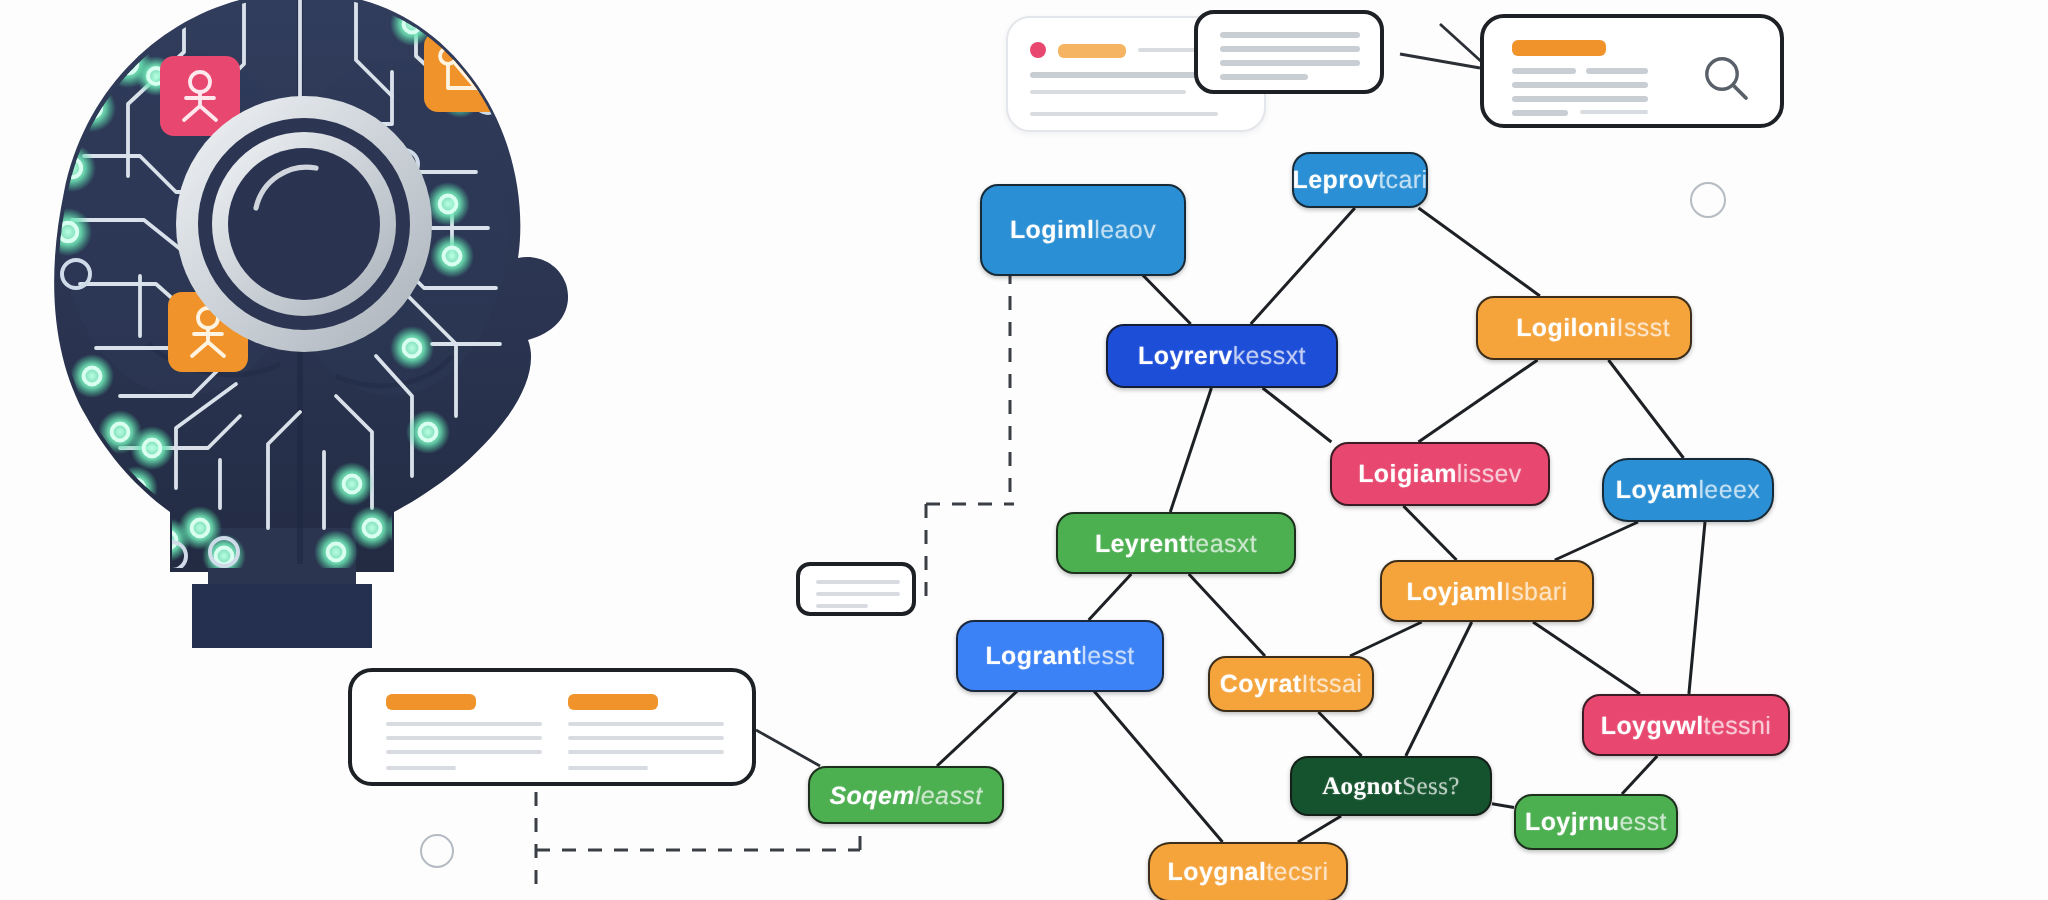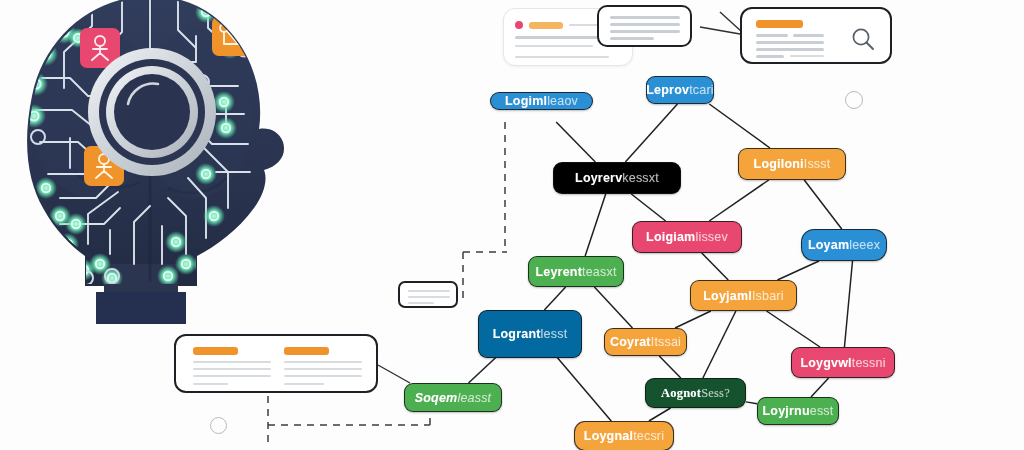--- a/index.html
+++ b/index.html
@@ -389,53 +389,53 @@
     <div class="tline thin" style="position:absolute; left:108px; top:25px; width:78px;"></div>
     <div class="tline thin" style="position:absolute; left:108px; top:32px; width:78px;"></div>
     <div class="tline thin" style="position:absolute; left:108px; top:39px; width:78px;"></div>
     <div class="tline thin" style="position:absolute; left:108px; top:47px; width:40px;"></div>
   </div>
 
   <div class="ring-o" style="left:845px; top:91px; width:18px; height:18px;"></div>
   <div class="ring-o" style="left:210px; top:417px; width:17px; height:17px;"></div>
 
   <div id="node-host">
-      <div class="gnode" style="left: 490px; top: 92px; width: 103px; height: 18px; background: rgb(42, 143, 212);">
+      <div class="gnode" style="left: 490px; top: 92px; width: 103px; height: 46px; background: rgb(42, 143, 212);">
         <span class="lbl-a">Logiml</span>
         <span class="lbl-b">leaov</span>
       </div>
       <div class="gnode" style="left: 646px; top: 76px; width: 68px; height: 28px; background: rgb(42, 143, 212);">
         <span class="lbl-a">Leprov</span>
         <span class="lbl-b">tcari</span>
       </div>
-      <div class="gnode" style="left: 553px; top: 162px; width: 128px; height: 32px; background: #000000;">
+      <div class="gnode" style="left: 553px; top: 162px; width: 116px; height: 32px; background: #1d4ed8;">
         <span class="lbl-a">Loyrerv</span>
         <span class="lbl-b">kessxt</span>
       </div>
-      <div class="gnode" style="left: 738px; top: 148px; width: 108px; height: 32px; background: rgb(245, 164, 60);">
+      <div class="gnode" style="left: 738px; top: 148px; width: 108px; height: 32px; background: rgb(245, 164, 60); justify-content: flex-end;">
         <span class="lbl-a">Logiloni</span>
         <span class="lbl-b">Issst</span>
       </div>
-      <div class="gnode" style="left: 632px; top: 221px; width: 110px; height: 32px; background: rgb(232, 71, 111);">
+      <div class="gnode" style="left: 665px; top: 221px; width: 110px; height: 32px; background: rgb(232, 71, 111);">
         <span class="lbl-a">Loigiam</span>
         <span class="lbl-b">lissev</span>
       </div>
       <div class="gnode" style="left: 801px; top: 229px; width: 86px; height: 32px; background: rgb(42, 143, 212); border-radius: 13px;">
         <span class="lbl-a">Loyam</span>
         <span class="lbl-b">leeex</span>
       </div>
-      <div class="gnode" style="left: 528px; top: 256px; width: 96px; height: 31px; background: rgb(76, 175, 80);">
+      <div class="gnode" style="left: 528px; top: 256px; width: 120px; height: 31px; background: rgb(76, 175, 80);">
         <span class="lbl-a">Leyrent</span>
         <span class="lbl-b">teasxt</span>
       </div>
       <div class="gnode" style="left: 690px; top: 280px; width: 107px; height: 31px; background: rgb(245, 164, 60);">
         <span class="lbl-a">Loyjaml</span>
         <span class="lbl-b">Isbari</span>
       </div>
-      <div class="gnode" style="left: 478px; top: 310px; width: 104px; height: 48px; background: #0369a1;">
+      <div class="gnode" style="left: 478px; top: 310px; width: 104px; height: 36px; background: #3b82f6;">
         <span class="lbl-a">Logrant</span>
         <span class="lbl-b">lesst</span>
       </div>
       <div class="gnode" style="left: 604px; top: 328px; width: 83px; height: 28px; background: rgb(245, 164, 60);">
         <span class="lbl-a">Coyrat</span>
         <span class="lbl-b">Itssai</span>
       </div>
       <div class="gnode" style="left: 791px; top: 347px; width: 104px; height: 31px; background: rgb(232, 71, 111);">
         <span class="lbl-a">Loygvwl</span>
         <span class="lbl-b">tessni</span>

